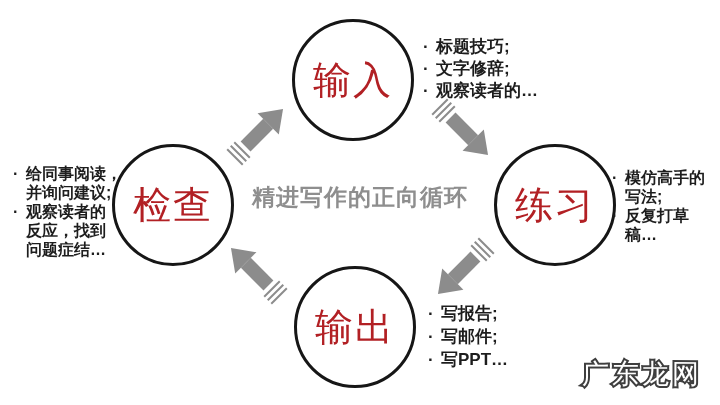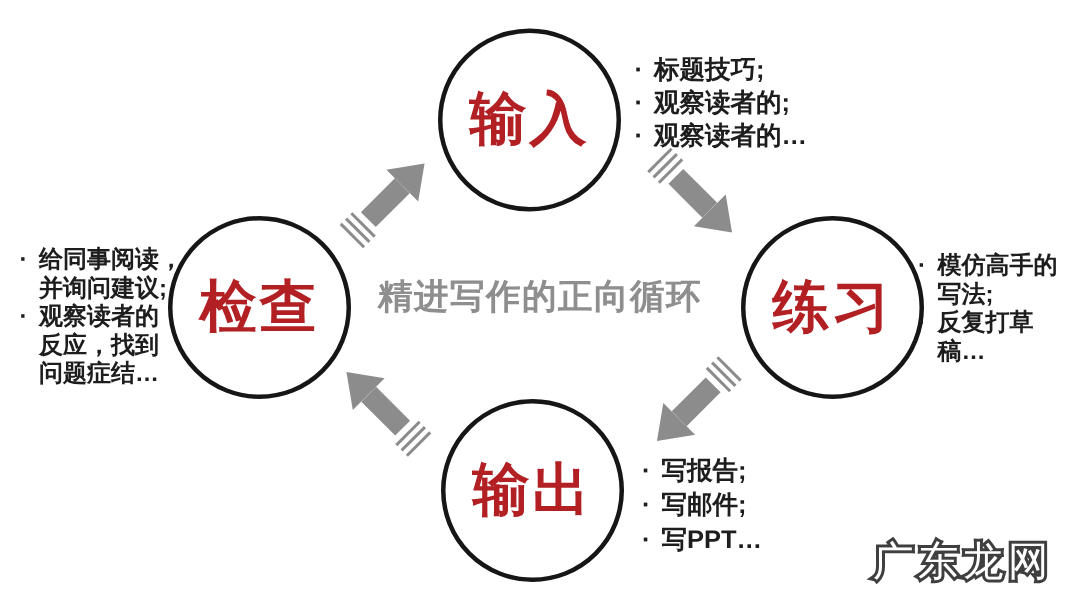--- a/index.html
+++ b/index.html
@@ -10,21 +10,21 @@
   }
   .stage{position:absolute;inset:0;}
 
   
   .node{
     position:absolute;width:122px;height:122px;box-sizing:border-box;
     border:3px solid #161616;border-radius:50%;background:#ffffff;
     display:flex;align-items:center;justify-content:center;
   }
   .node-label{
-    font-size:38px;font-weight:700;letter-spacing:2px;
+    font-size:38px;font-weight:400;letter-spacing:2px;
     color:var(--node-red,#b22024);line-height:1;
   }
   .node-input   {left:292px;top:19px;}
   .node-practice{left:494px;top:144px;}
   .node-output  {left:294px;top:266px;}
   .node-check   {left:112px;top:144px;}
 
   
   .title{
     position:absolute;left:235px;top:182px;width:250px;text-align:center;
@@ -127,21 +127,21 @@
     </svg>
   </div>
 
   <div class="blist list-input">
     <div class="li">
       <span class="bullet">·</span>
       <span class="line">标题技巧;</span>
     </div>
     <div class="li">
       <span class="bullet">·</span>
-      <span class="line">观察读者的;</span>
+      <span class="line">文字修辞;</span>
     </div>
     <div class="li">
       <span class="bullet">·</span>
       <span class="line">观察读者的…</span>
     </div>
   </div>
 
   <div class="blist list-practice">
     <div class="li">
       <span class="bullet">·</span>

